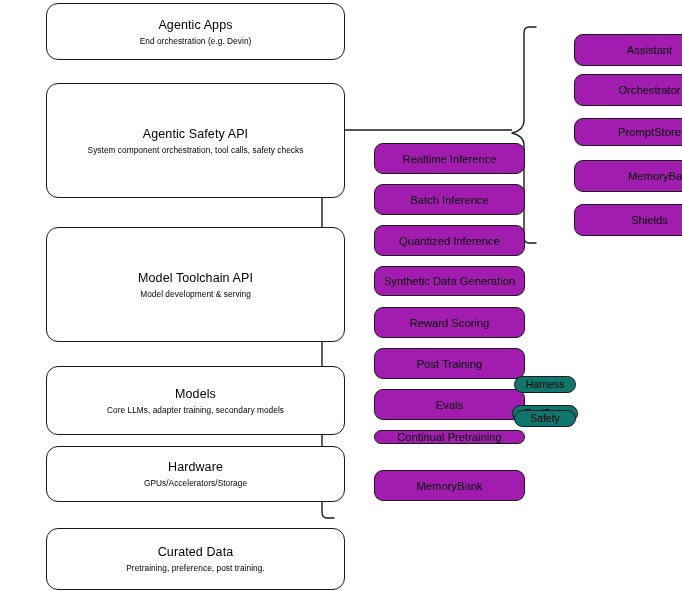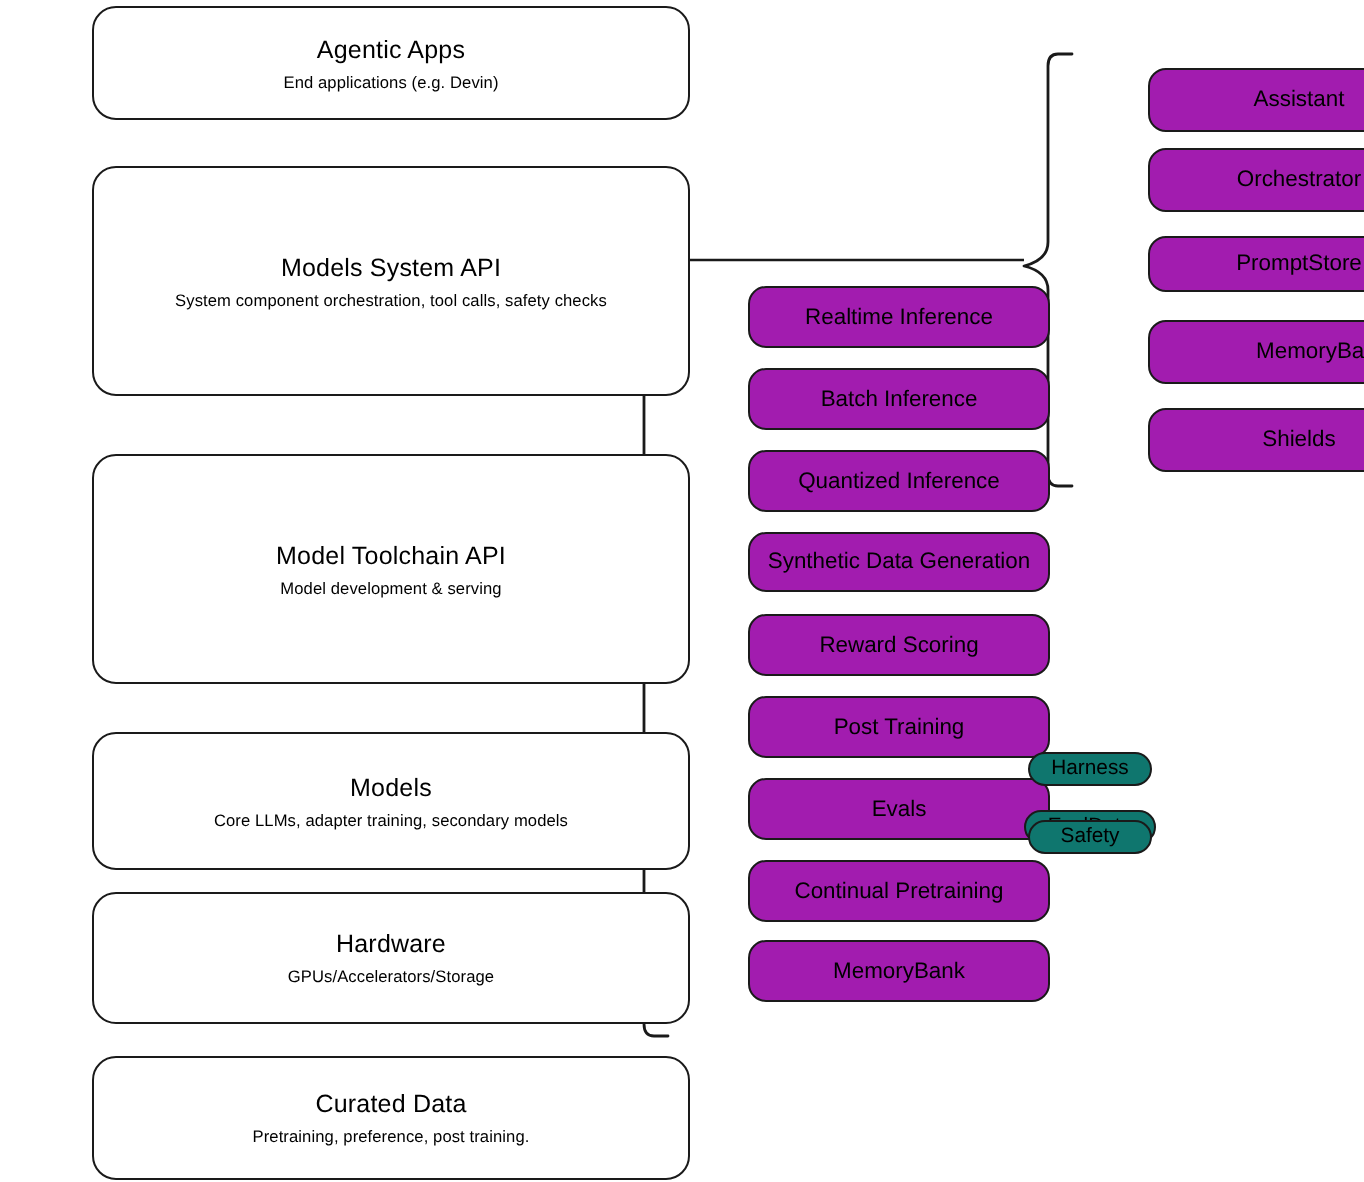--- a/index.html
+++ b/index.html
@@ -101,39 +101,39 @@
 
     <line id="c-tool-link" x1="302" y1="322" x2="311" y2="322" stroke="#1a1a1a" stroke-width="1.3"></line>
 
     <path id="c-middle-brace" d="M 334 139 L 327 139 Q 322 139 322 145 L 322 310 Q 322 319 310 322 Q 322 325 322 334 L 322 512 Q 322 518 327 518 L 334 518" fill="none" stroke="#1a1a1a" stroke-width="1.4" stroke-linecap="round" stroke-linejoin="round"></path>
   </svg>
 
   <div class="box-layer">
 
     <div class="stack-box" id="sb-0" style="left: 2px; top: 3px; width: 299px; height: 57px;">
       <div class="stack-title">Agentic Apps</div>
-      <div class="stack-sub">End applications (e.g. Devin)</div>
+      <div class="stack-sub">End orchestration (e.g. Devin)</div>
     </div>
 
     <div class="stack-box" id="sb-1" style="left: 2px; top: 83px; width: 299px; height: 115px;">
-      <div class="stack-title">Models System API</div>
+      <div class="stack-title">Agentic Safety API</div>
       <div class="stack-sub">System component orchestration, tool calls, safety checks</div>
     </div>
 
     <div class="stack-box" id="sb-2" style="left: 2px; top: 227px; width: 299px; height: 115px;">
       <div class="stack-title">Model Toolchain API</div>
       <div class="stack-sub">Model development &amp; serving</div>
     </div>
 
     <div class="stack-box" id="sb-3" style="left: 2px; top: 366px; width: 299px; height: 69px;">
       <div class="stack-title">Models</div>
       <div class="stack-sub">Core LLMs, adapter training, secondary models</div>
     </div>
 
-    <div class="stack-box" id="sb-4" style="left: 2px; top: 446px; width: 299px; height: 66px;">
+    <div class="stack-box" id="sb-4" style="left: 2px; top: 446px; width: 299px; height: 56px;">
       <div class="stack-title">Hardware</div>
       <div class="stack-sub">GPUs/Accelerators/Storage</div>
     </div>
 
     <div class="stack-box" id="sb-5" style="left: 2px; top: 528px; width: 299px; height: 62px;">
       <div class="stack-title">Curated Data</div>
       <div class="stack-sub">Pretraining, preference, post training.</div>
     </div>
 
     <div class="leaf-box" id="mb-0" style="left: 330px; top: 143px; width: 151px; height: 31px;">
@@ -150,21 +150,21 @@
     </div>
     <div class="leaf-box" id="mb-4" style="left: 330px; top: 307px; width: 151px; height: 31px;">
       <span class="leaf-label">Reward Scoring</span>
     </div>
     <div class="leaf-box" id="mb-5" style="left: 330px; top: 348px; width: 151px; height: 31px; align-items: center;">
       <span class="leaf-label">Post Training</span>
     </div>
     <div class="leaf-box" id="mb-6" style="left: 330px; top: 389px; width: 151px; height: 31px;">
       <span class="leaf-label">Evals</span>
     </div>
-    <div class="leaf-box" id="mb-7" style="left: 330px; top: 430px; width: 151px; height: 31px;">
+    <div class="leaf-box" id="mb-7" style="left: 330px; top: 430px; width: 151px; height: 14px;">
       <span class="leaf-label">Continual Pretraining</span>
     </div>
     <div class="leaf-box" id="mb-8" style="left: 330px; top: 470px; width: 151px; height: 31px;">
       <span class="leaf-label">MemoryBank</span>
     </div>
 
     <div class="pill" id="pl-0" style="left: 470px; top: 376px; width: 62px; height: 17px;">
       <span class="pill-label">Harness</span>
     </div>
     <div class="pill" id="pl-1" style="left: 468px; top: 383px; width: 66px; height: 17px; margin-top: 22px;">

